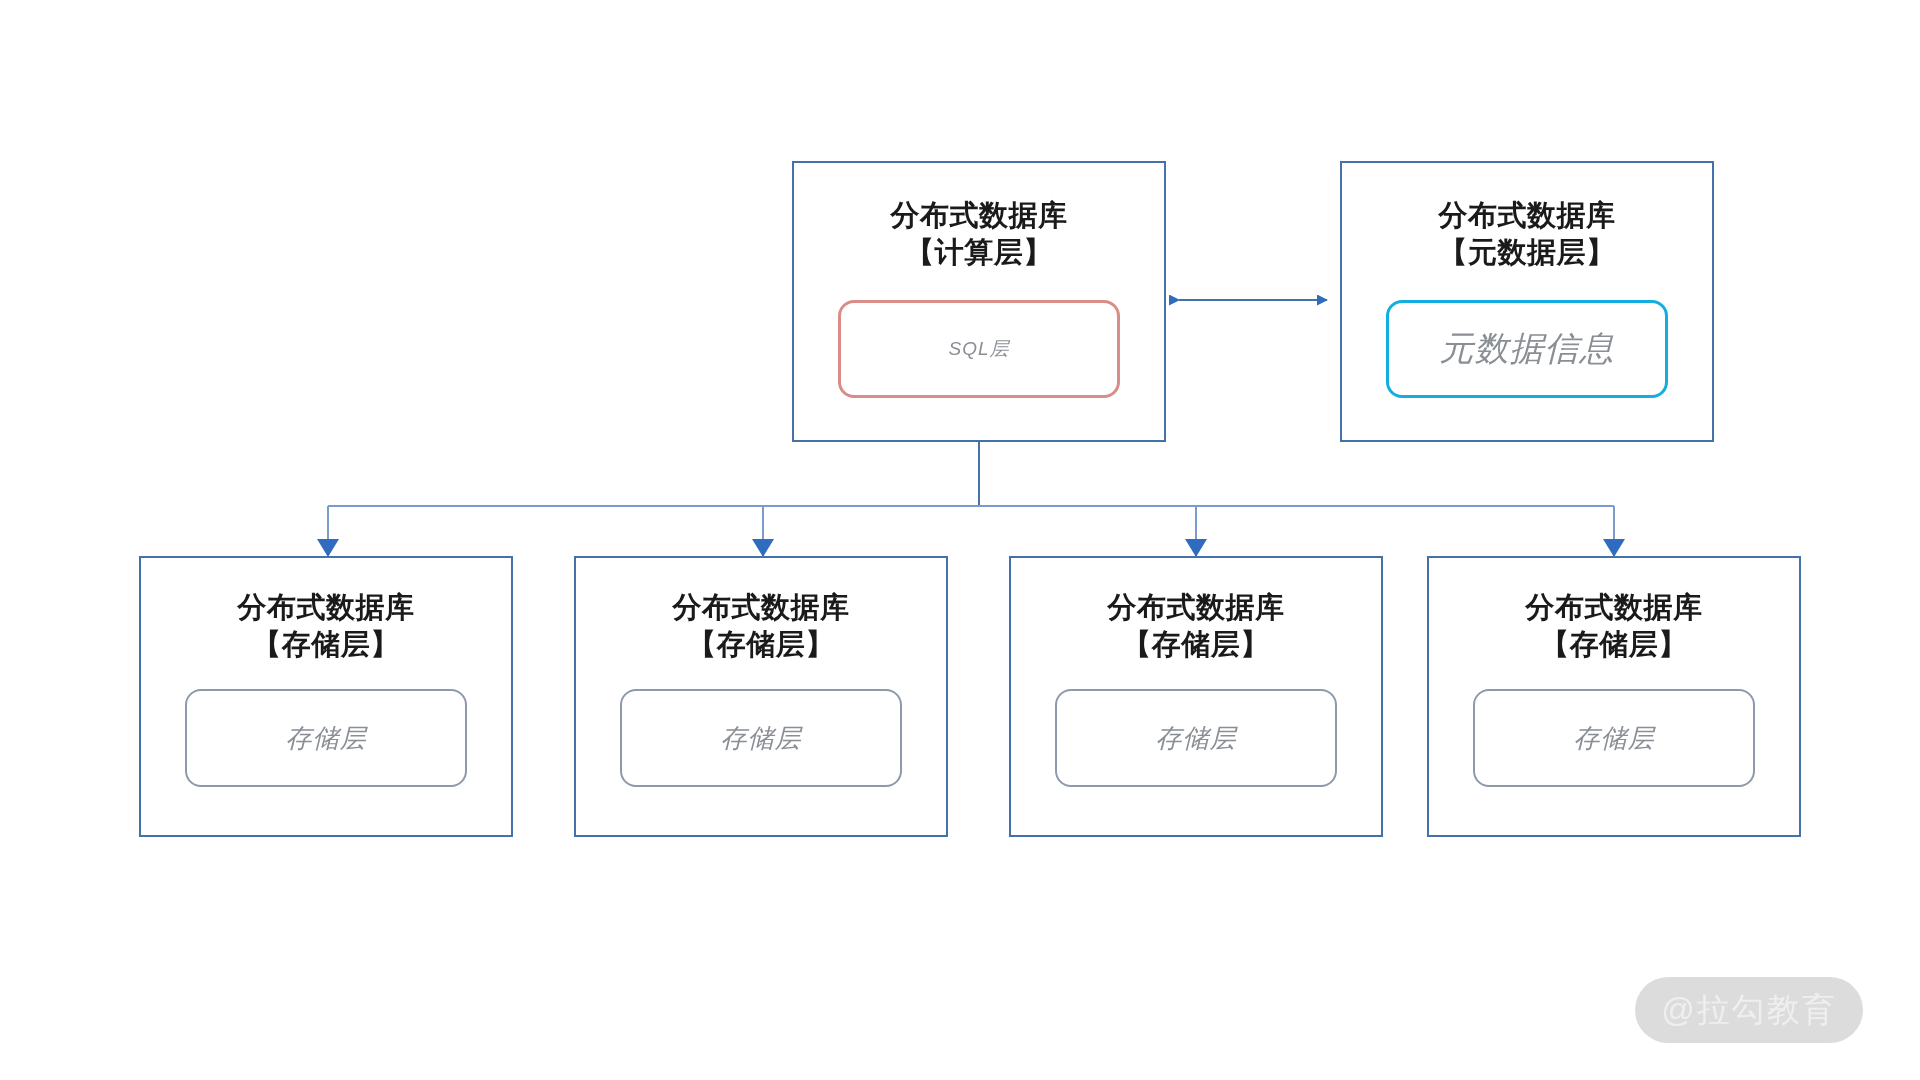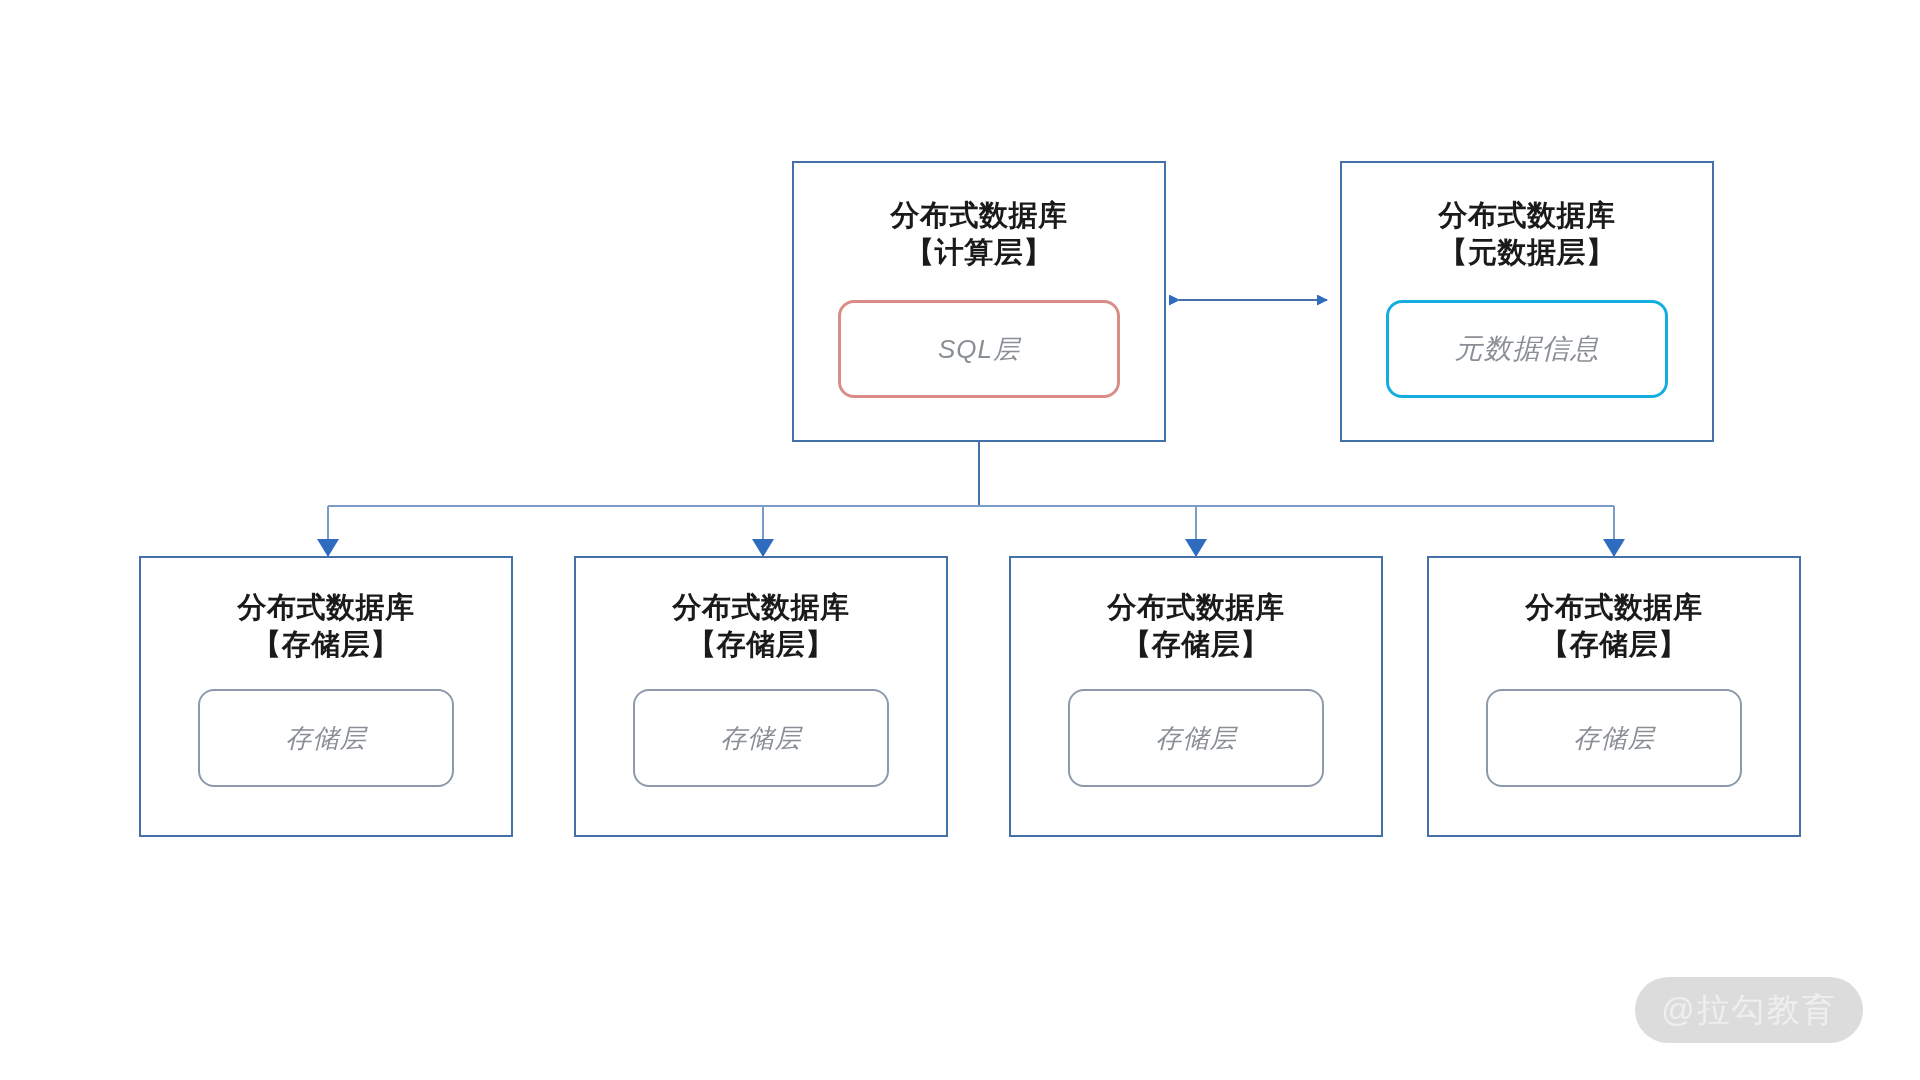--- a/index.html
+++ b/index.html
@@ -73,49 +73,49 @@
   }
   .node.compute .node-title {
     font-size: 29px;
     margin-top: 34px;
   }
   .node.compute .pill {
     width: 282px; height: 98px;
     margin-top: 29px;
     border: 3px solid #d98d86;
   }
-  .node.compute .pill-label { font-size: 26px; }
+  .node.compute .pill-label { font-size: 19px; }
 
   .node.meta {
     left: 1337px; top: 161px;
     width: 374px; height: 281px;
   }
   .node.meta .node-title {
     font-size: 29px;
     margin-top: 34px;
   }
   .node.meta .pill {
     width: 282px; height: 98px;
     margin-top: 29px;
     border: 3px solid #13aee0;
   }
-  .node.meta .pill-label { font-size: 28px; text-align: right; }
+  .node.meta .pill-label { font-size: 34px; text-align: right; }
 
   
   .node.storage {
     top: 556px;
     width: 374px;
     height: 281px;
   }
   .node.storage .node-title {
     font-size: 29px;
     margin-top: 31px;
   }
   .node.storage .pill {
-    width: 256px; height: 98px;
+    width: 282px; height: 98px;
     margin-top: 26px;
     border: 2px solid #8d9aab;
   }
   .node.storage .pill-label { font-size: 26px; }
 
   .node.storage.s0 { left: 136px; }
   .node.storage.s1 { left: 571px; }
   .node.storage.s2 { left: 1006px; }
   .node.storage.s3 { left: 1424px; }
 

